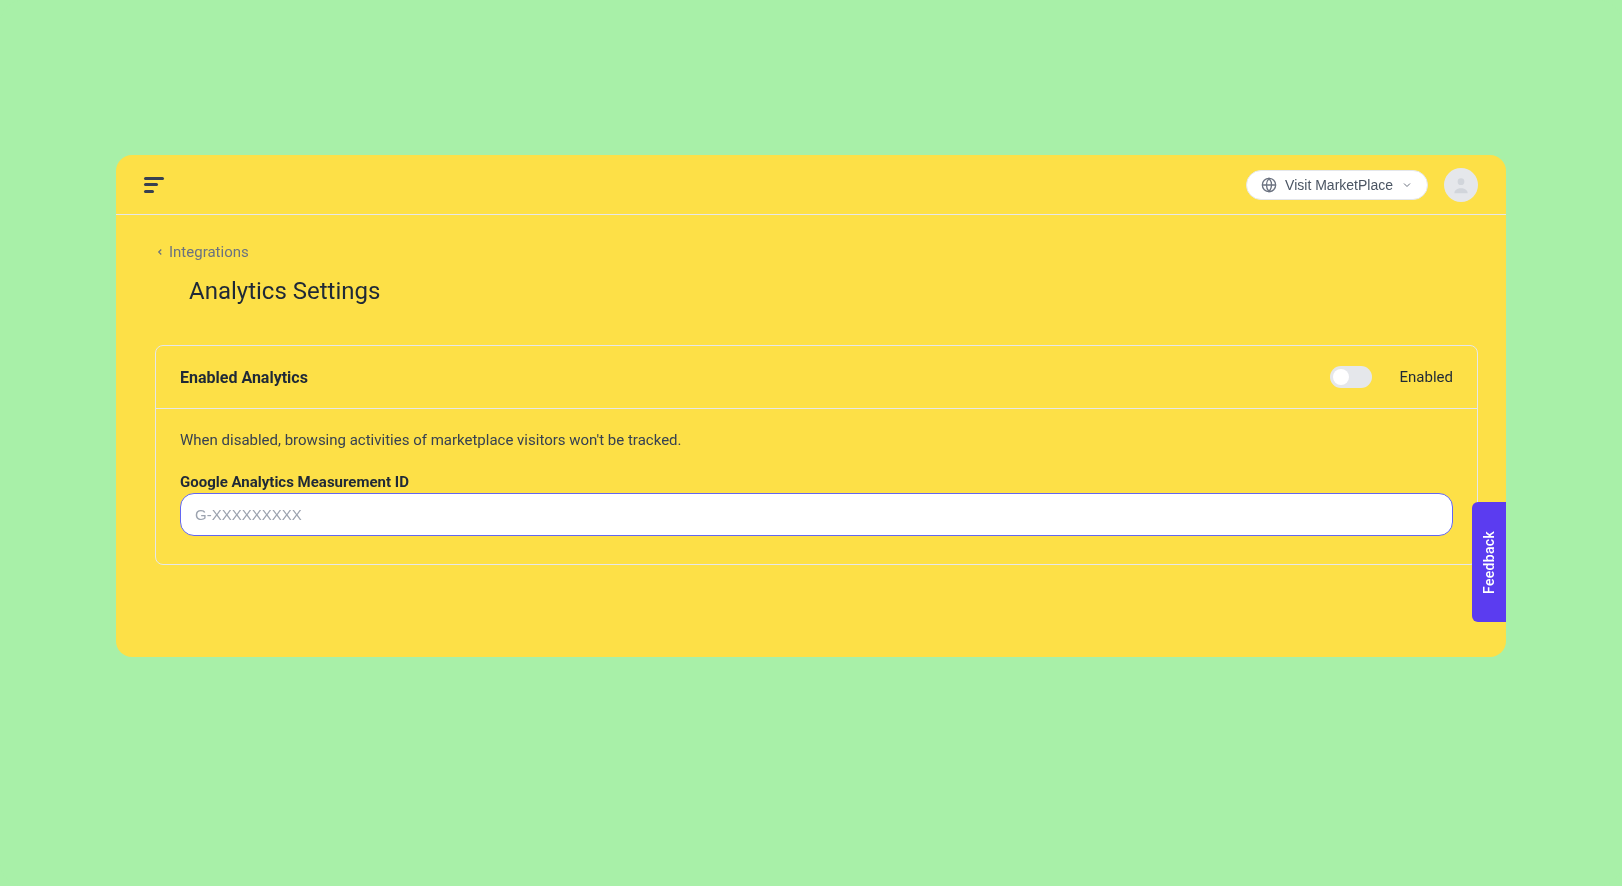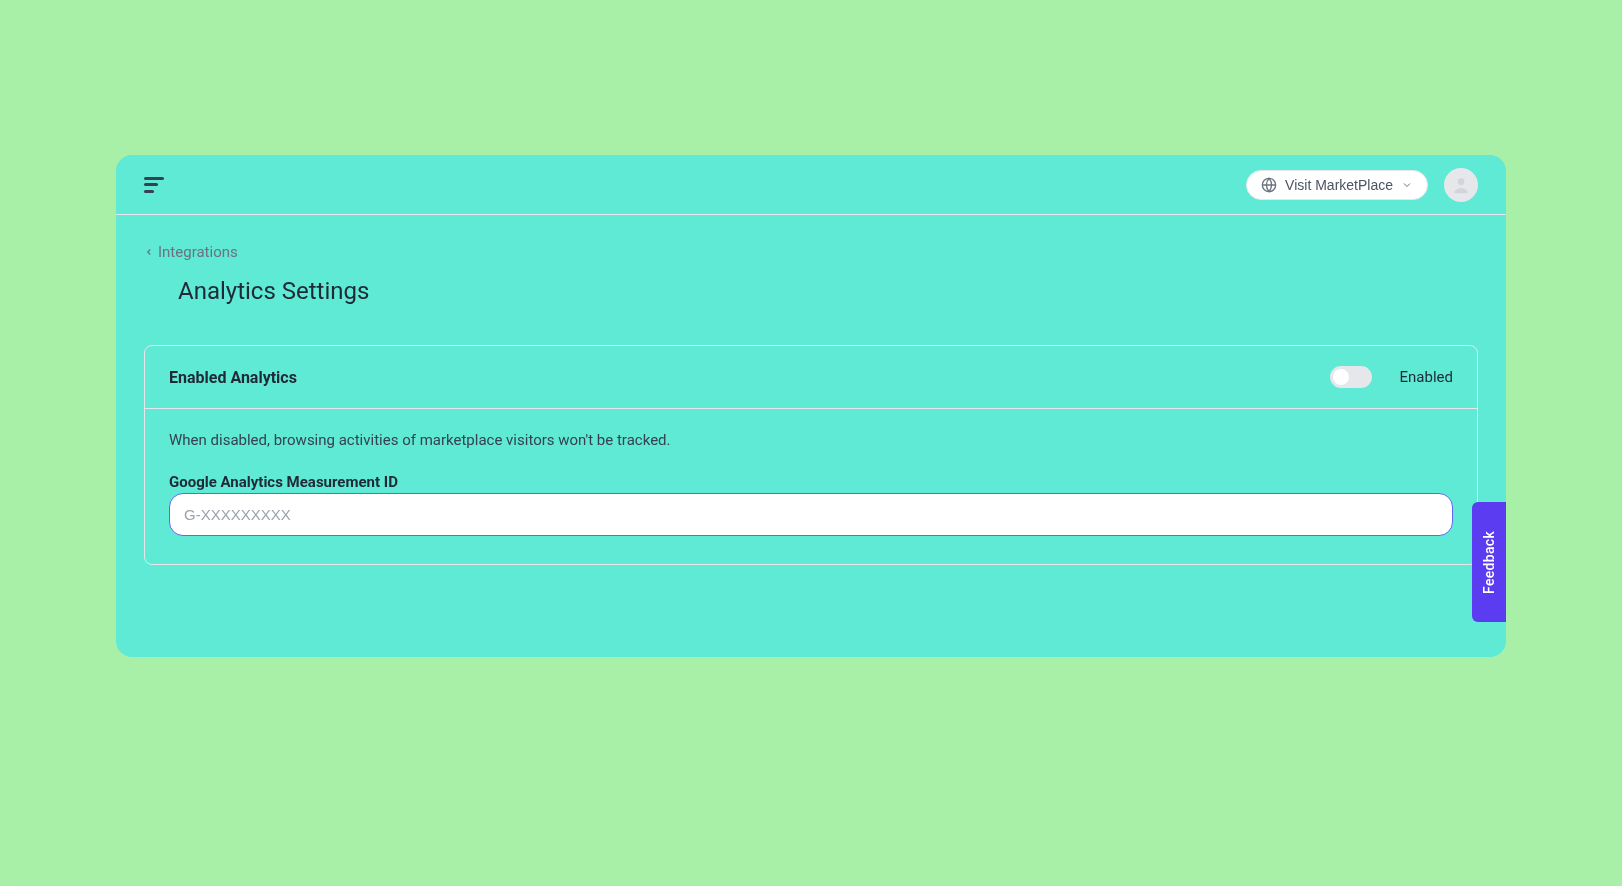--- a/index.html
+++ b/index.html
@@ -22,21 +22,21 @@
       border-radius: 24px;
       width: 100%;
       height: 100%;
       padding: 155px 48px 0;
       display: flex;
       justify-content: center;
       align-items: flex-start;
     }
 
     .app-window {
-      background: #5eead4;
+      background: #fde047;
       border-radius: 16px;
       width: 1390px;
       height: 502px;
       overflow: hidden;
       position: relative;
     }
 
     .top-bar {
       height: 60px;
       border-bottom: 1px solid #e5e7eb;
@@ -102,21 +102,21 @@
       align-items: center;
       justify-content: center;
       cursor: pointer;
     }
     .avatar svg {
       width: 20px;
       height: 20px;
     }
 
     .content {
-      padding: 28px 28px 0 28px;
+      padding: 28px 28px 0 39px;
     }
 
     .breadcrumb {
       display: flex;
       align-items: center;
       gap: 4px;
       color: #6b7280;
       font-size: 15px;
       cursor: pointer;
       width: fit-content;

